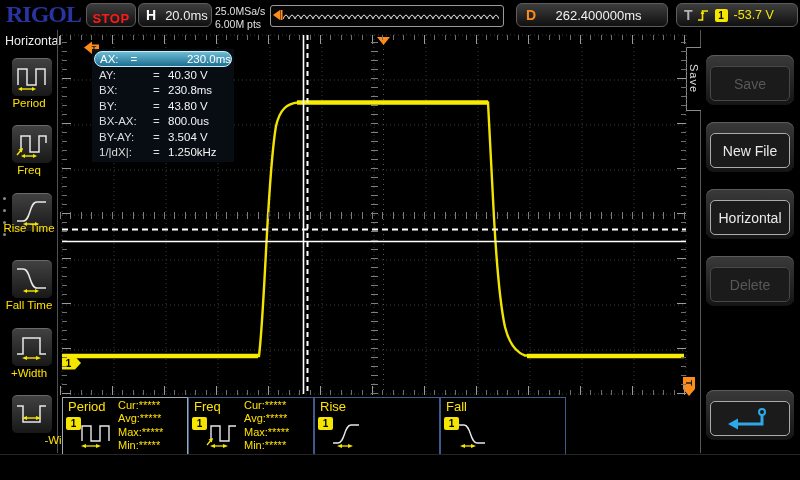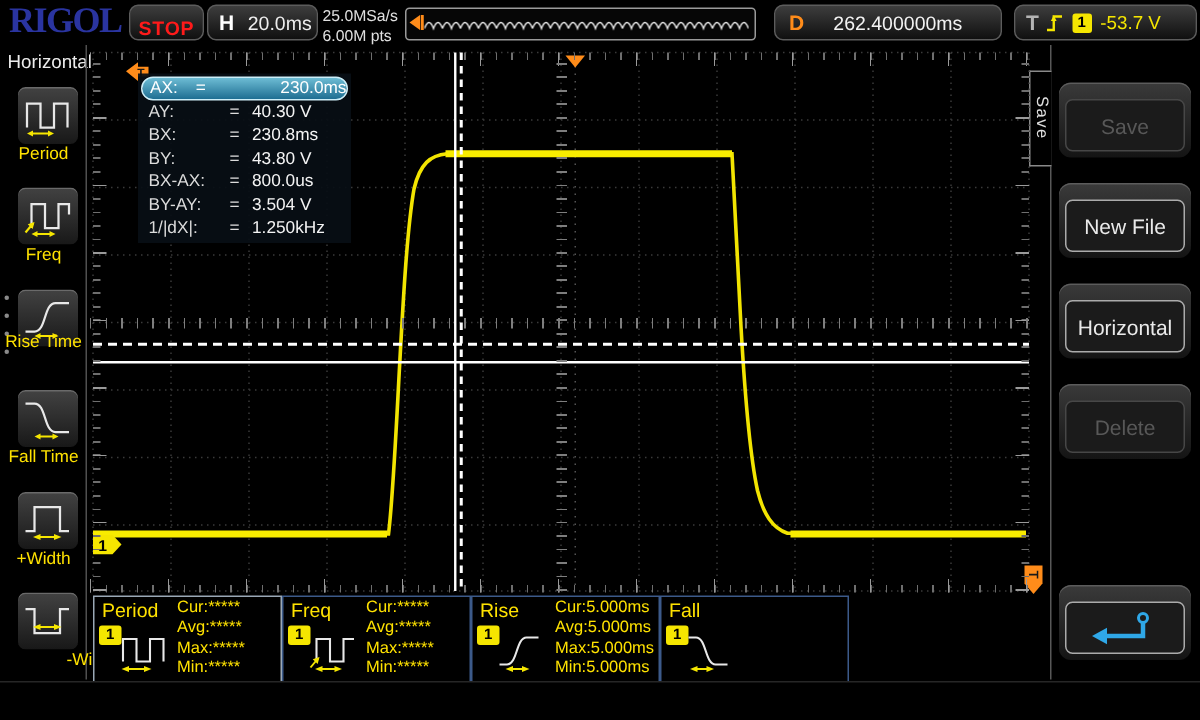--- a/index.html
+++ b/index.html
@@ -376,26 +376,20 @@
 
 <div class="abs mpanel" style="left:314px;">
   <div class="mp-title">Rise</div>
   <div class="mp-badge">1</div>
   <svg class="mp-icon" width="36" height="30">
     <path d="M2,22 H7 C14,22 13,4 20,4 H28" fill="none" stroke="#e8e8e8" stroke-width="1.4"></path>
     <line x1="9" y1="25" x2="19" y2="25" stroke="#f5e600" stroke-width="1.3"></line>
     <polygon points="6,25 11,23 11,27" fill="#f5e600"></polygon>
       <polygon points="22,25 17,23 17,27" fill="#f5e600"></polygon>
   </svg>
-  <div class="mp-rows">
-    <div><span>Cur:</span><span>5.000ms</span></div>
-    <div><span>Avg:</span><span>5.000ms</span></div>
-    <div><span>Max:</span><span>5.000ms</span></div>
-    <div><span>Min:</span><span>5.000ms</span></div>
-  </div>
 </div>
 
 <div class="abs mpanel" style="left:440px;">
   <div class="mp-title">Fall</div>
   <div class="mp-badge">1</div>
   <svg class="mp-icon" width="36" height="30">
     <path d="M2,4 H7 C14,4 13,22 20,22 H28" fill="none" stroke="#e8e8e8" stroke-width="1.4"></path>
     <line x1="6" y1="25" x2="16" y2="25" stroke="#f5e600" stroke-width="1.3"></line>
     <polygon points="3,25 8,23 8,27" fill="#f5e600"></polygon>
       <polygon points="19,25 14,23 14,27" fill="#f5e600"></polygon>

